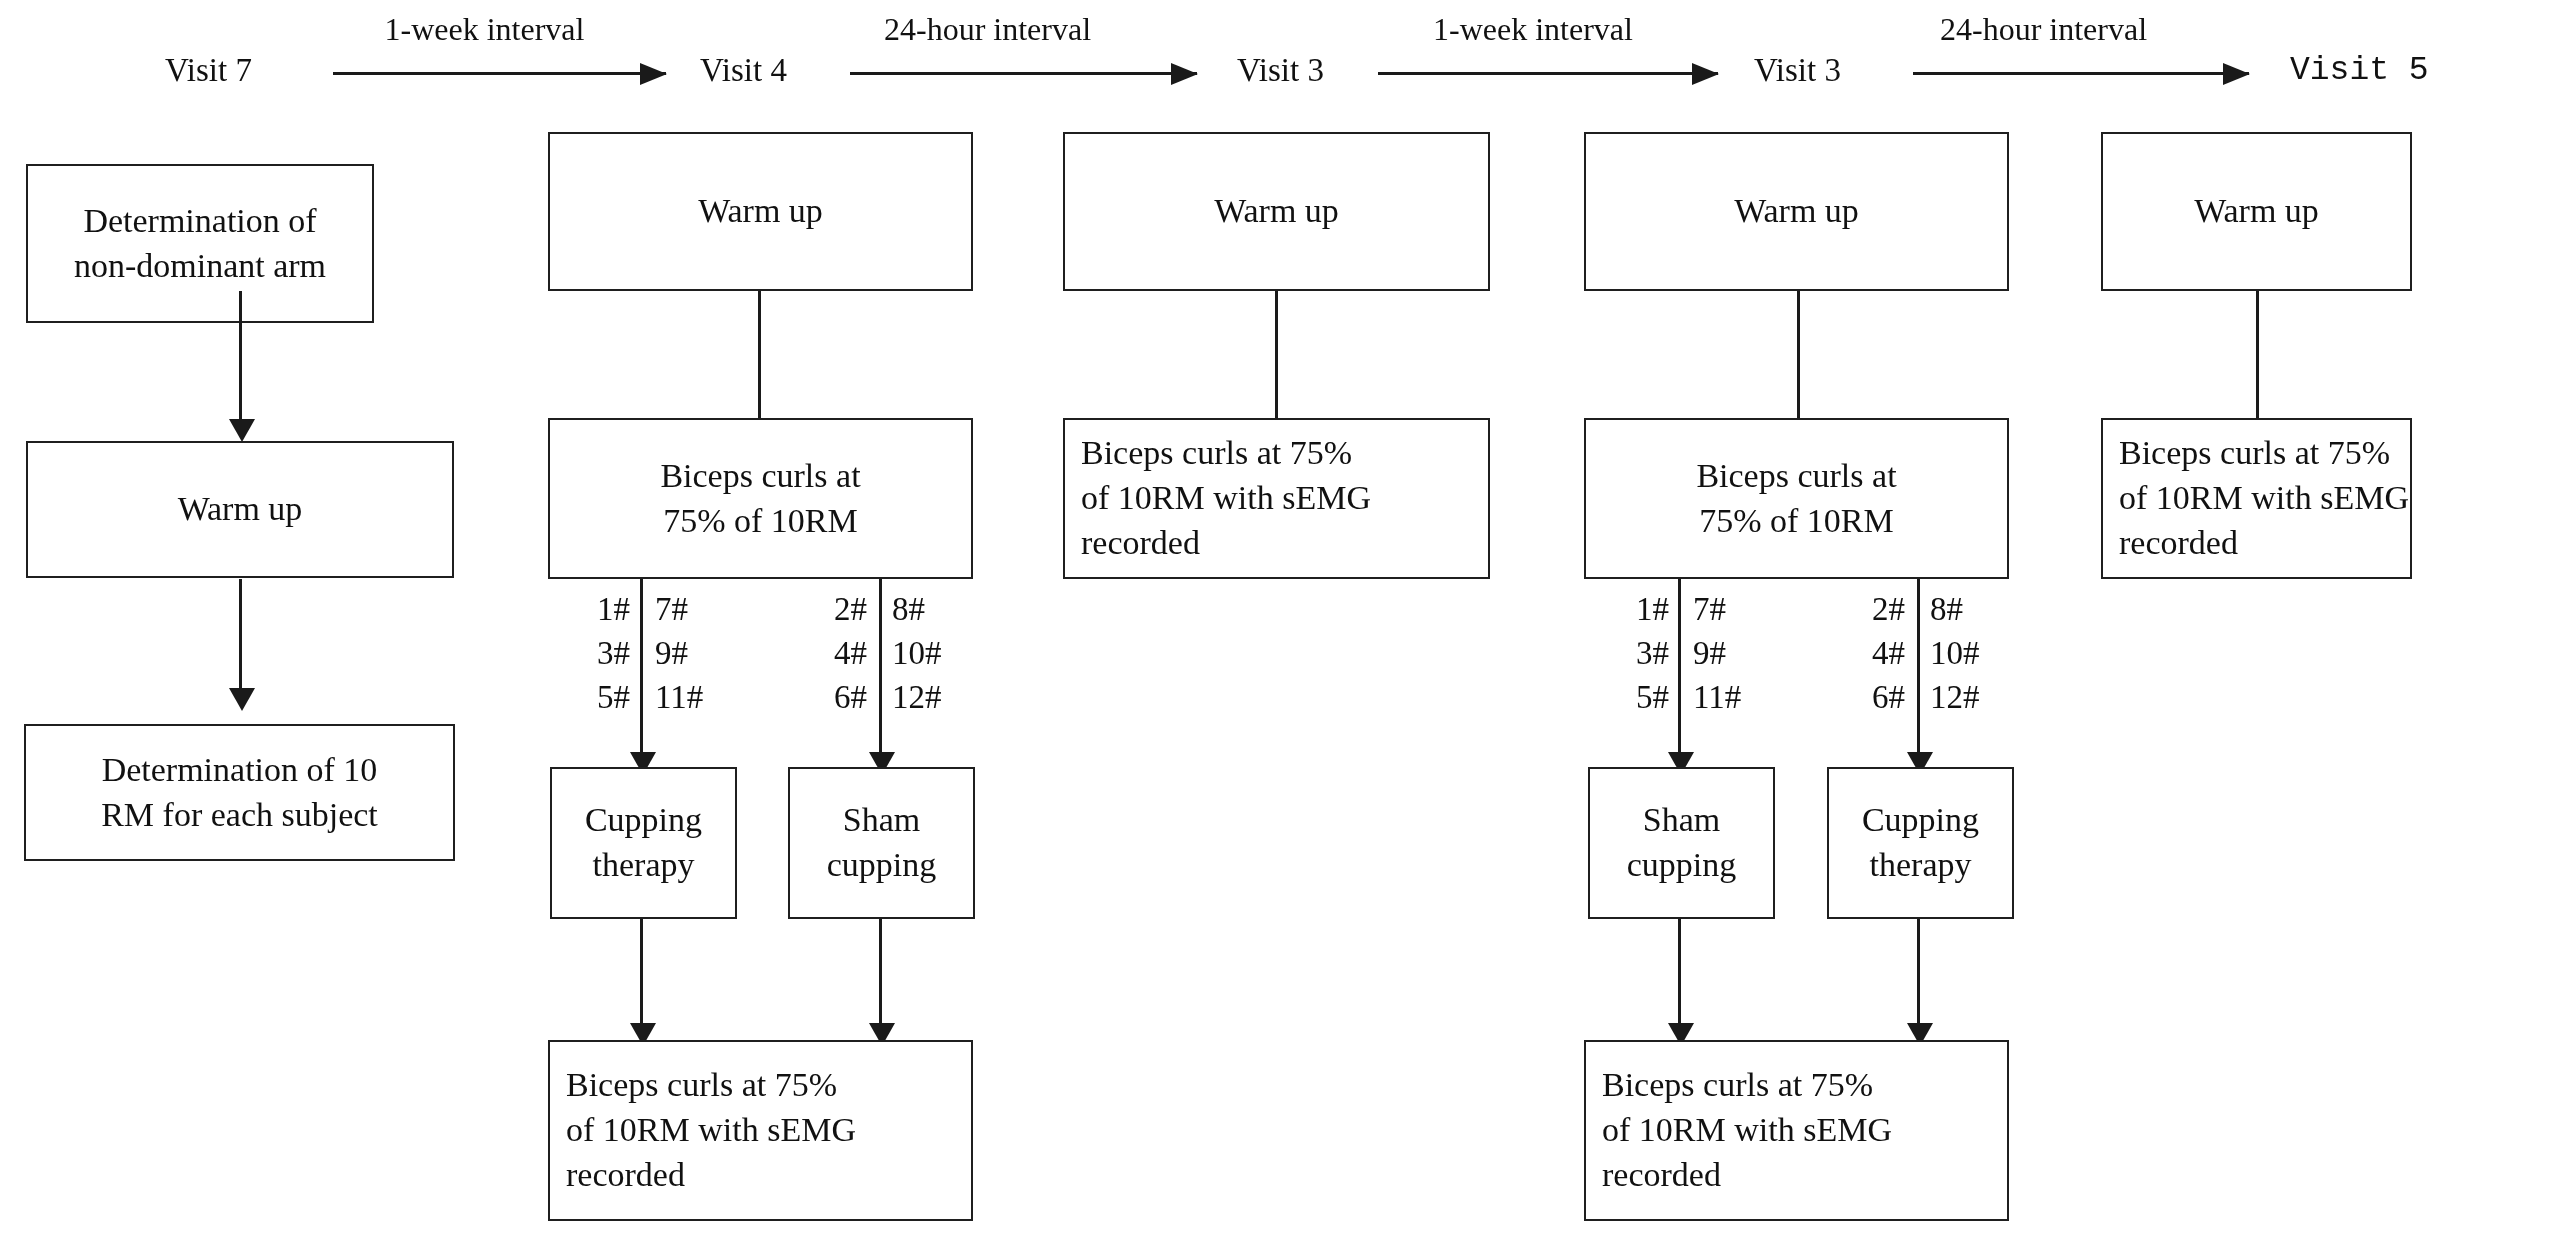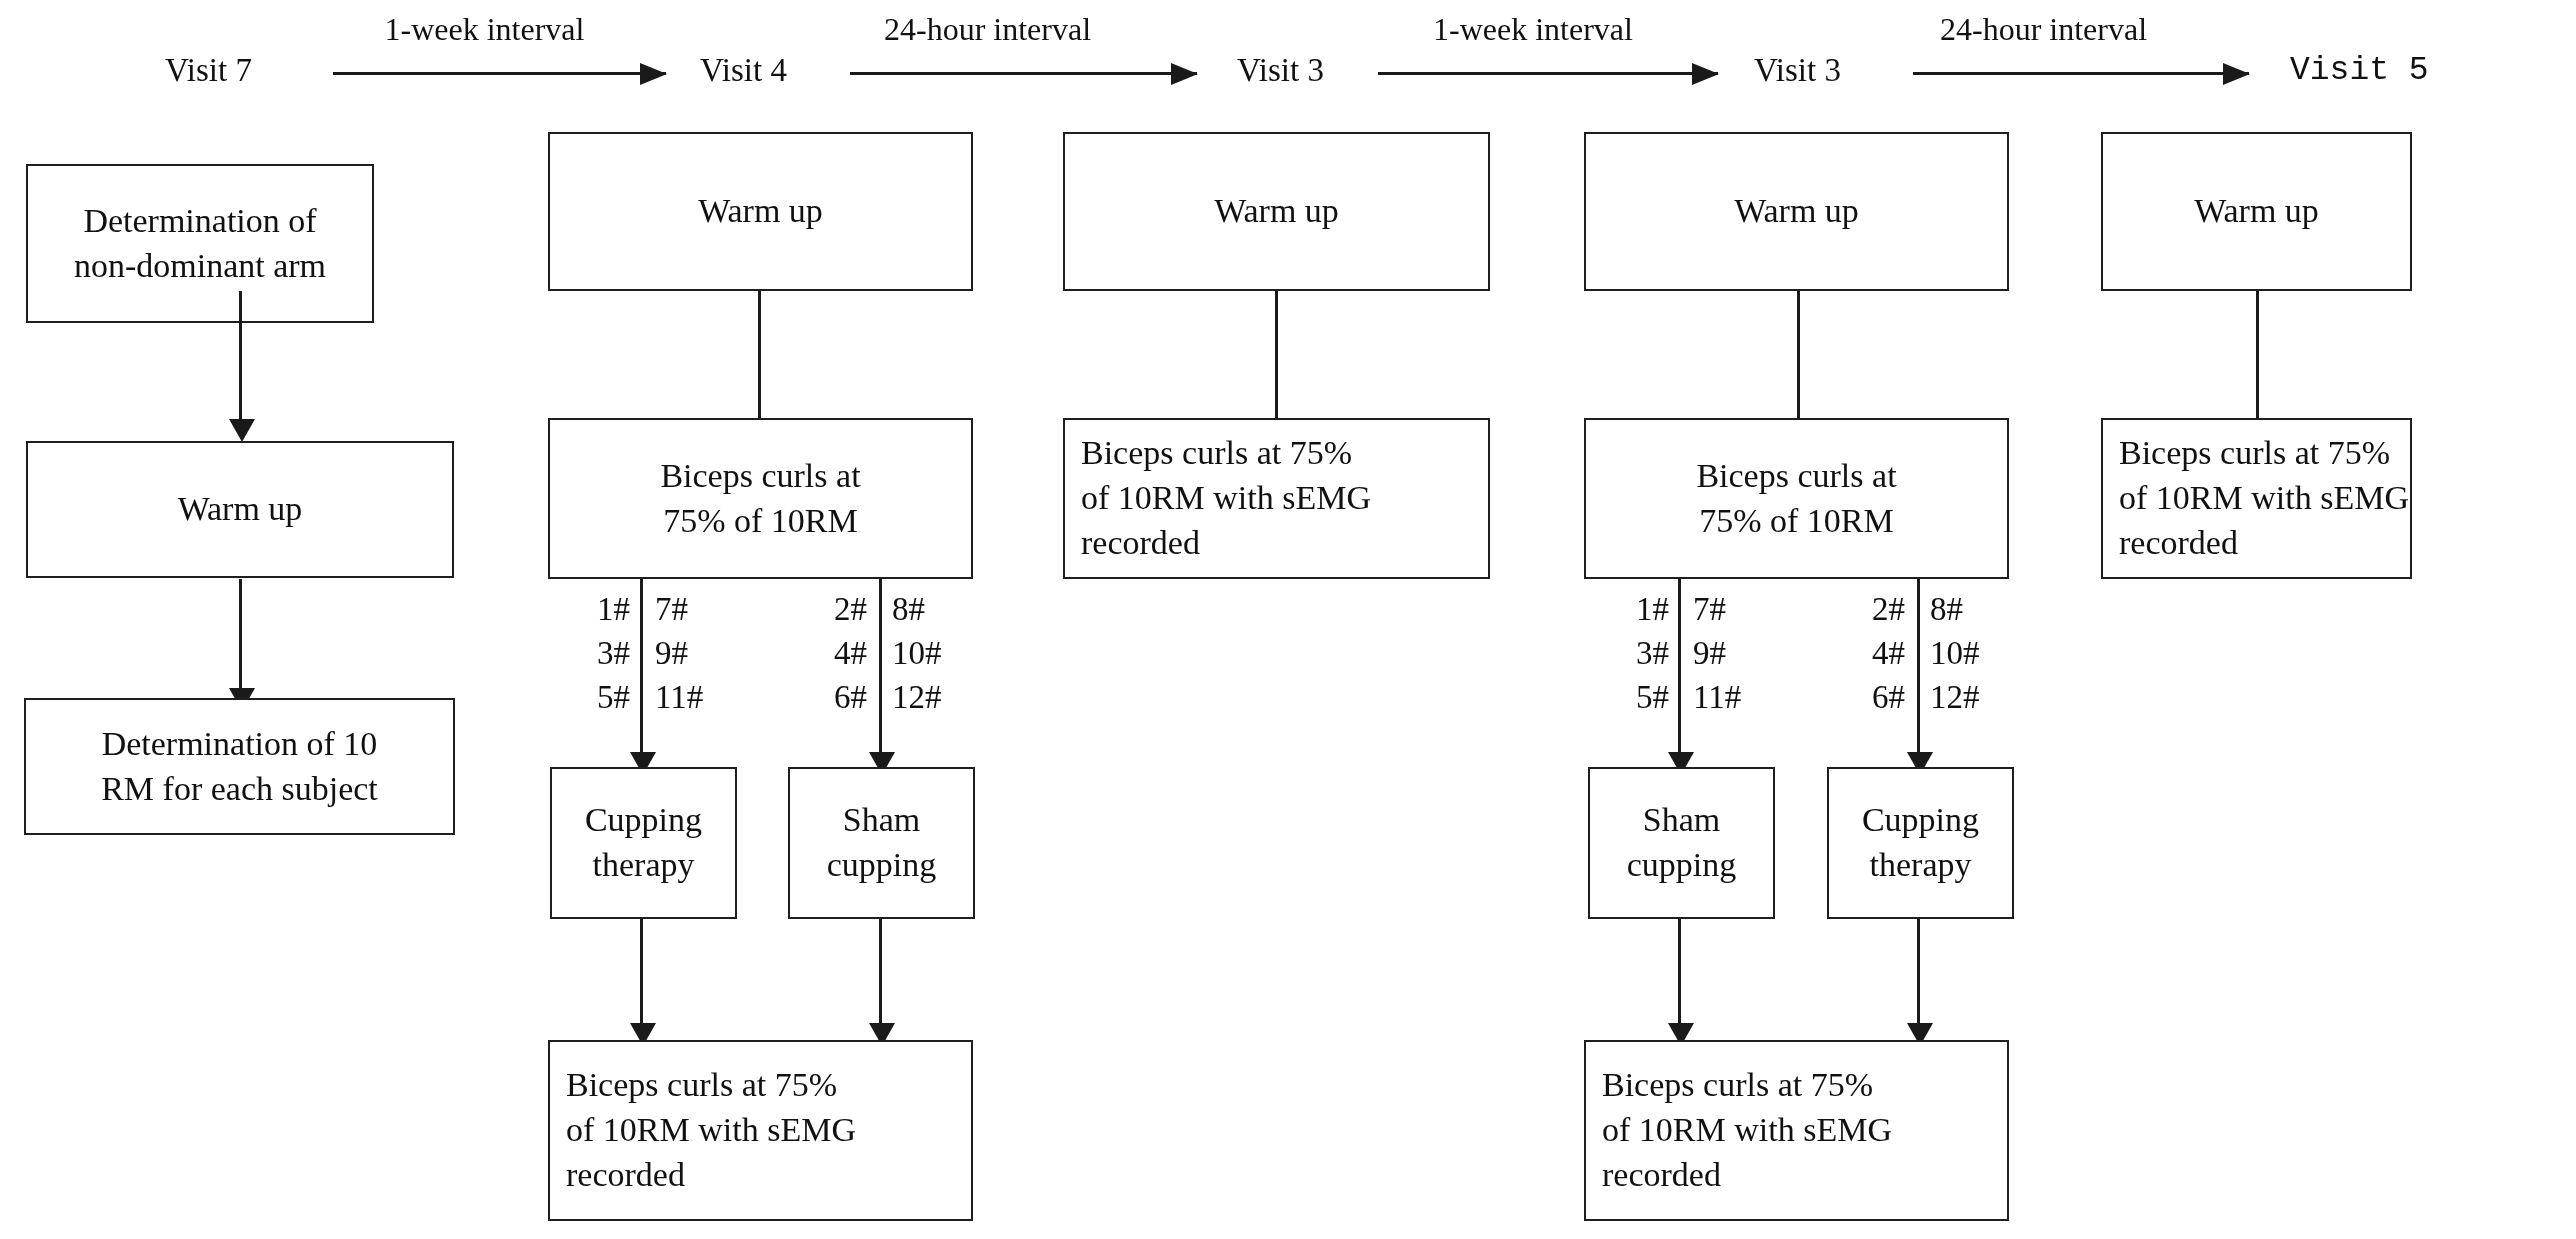--- a/index.html
+++ b/index.html
@@ -127,21 +127,21 @@
     <span class="txt" style="white-space:pre-line;">Determination of
 non-dominant arm</span>
   </div>
   <div class="v-arrow" style="left:239px; top:291px; height:129px;"></div>
 
   <div class="node center" style="left:26px; top:441px; width:428px; height:137px;">
     <span class="txt" style="white-space:pre-line;">Warm up</span>
   </div>
   <div class="v-arrow" style="left:239px; top:579px; height:110px;"></div>
 
-  <div class="node center" style="left:24px; top:698px; width:431px; height:137px;">
+  <div class="node center" style="left:24px; top:724px; width:431px; height:137px;">
     <span class="txt" style="white-space:pre-line;">Determination of 10
 RM for each subject</span>
   </div>
 
   <div class="node center" style="left:548px; top:132px; width:425px; height:159px;">
     <span class="txt" style="white-space:pre-line;">Warm up</span>
   </div>
   <div class="v-arrow" style="left:758px; top:291px; height:129px;"></div>
 
   <div class="node center" style="left:548px; top:418px; width:425px; height:161px;">

